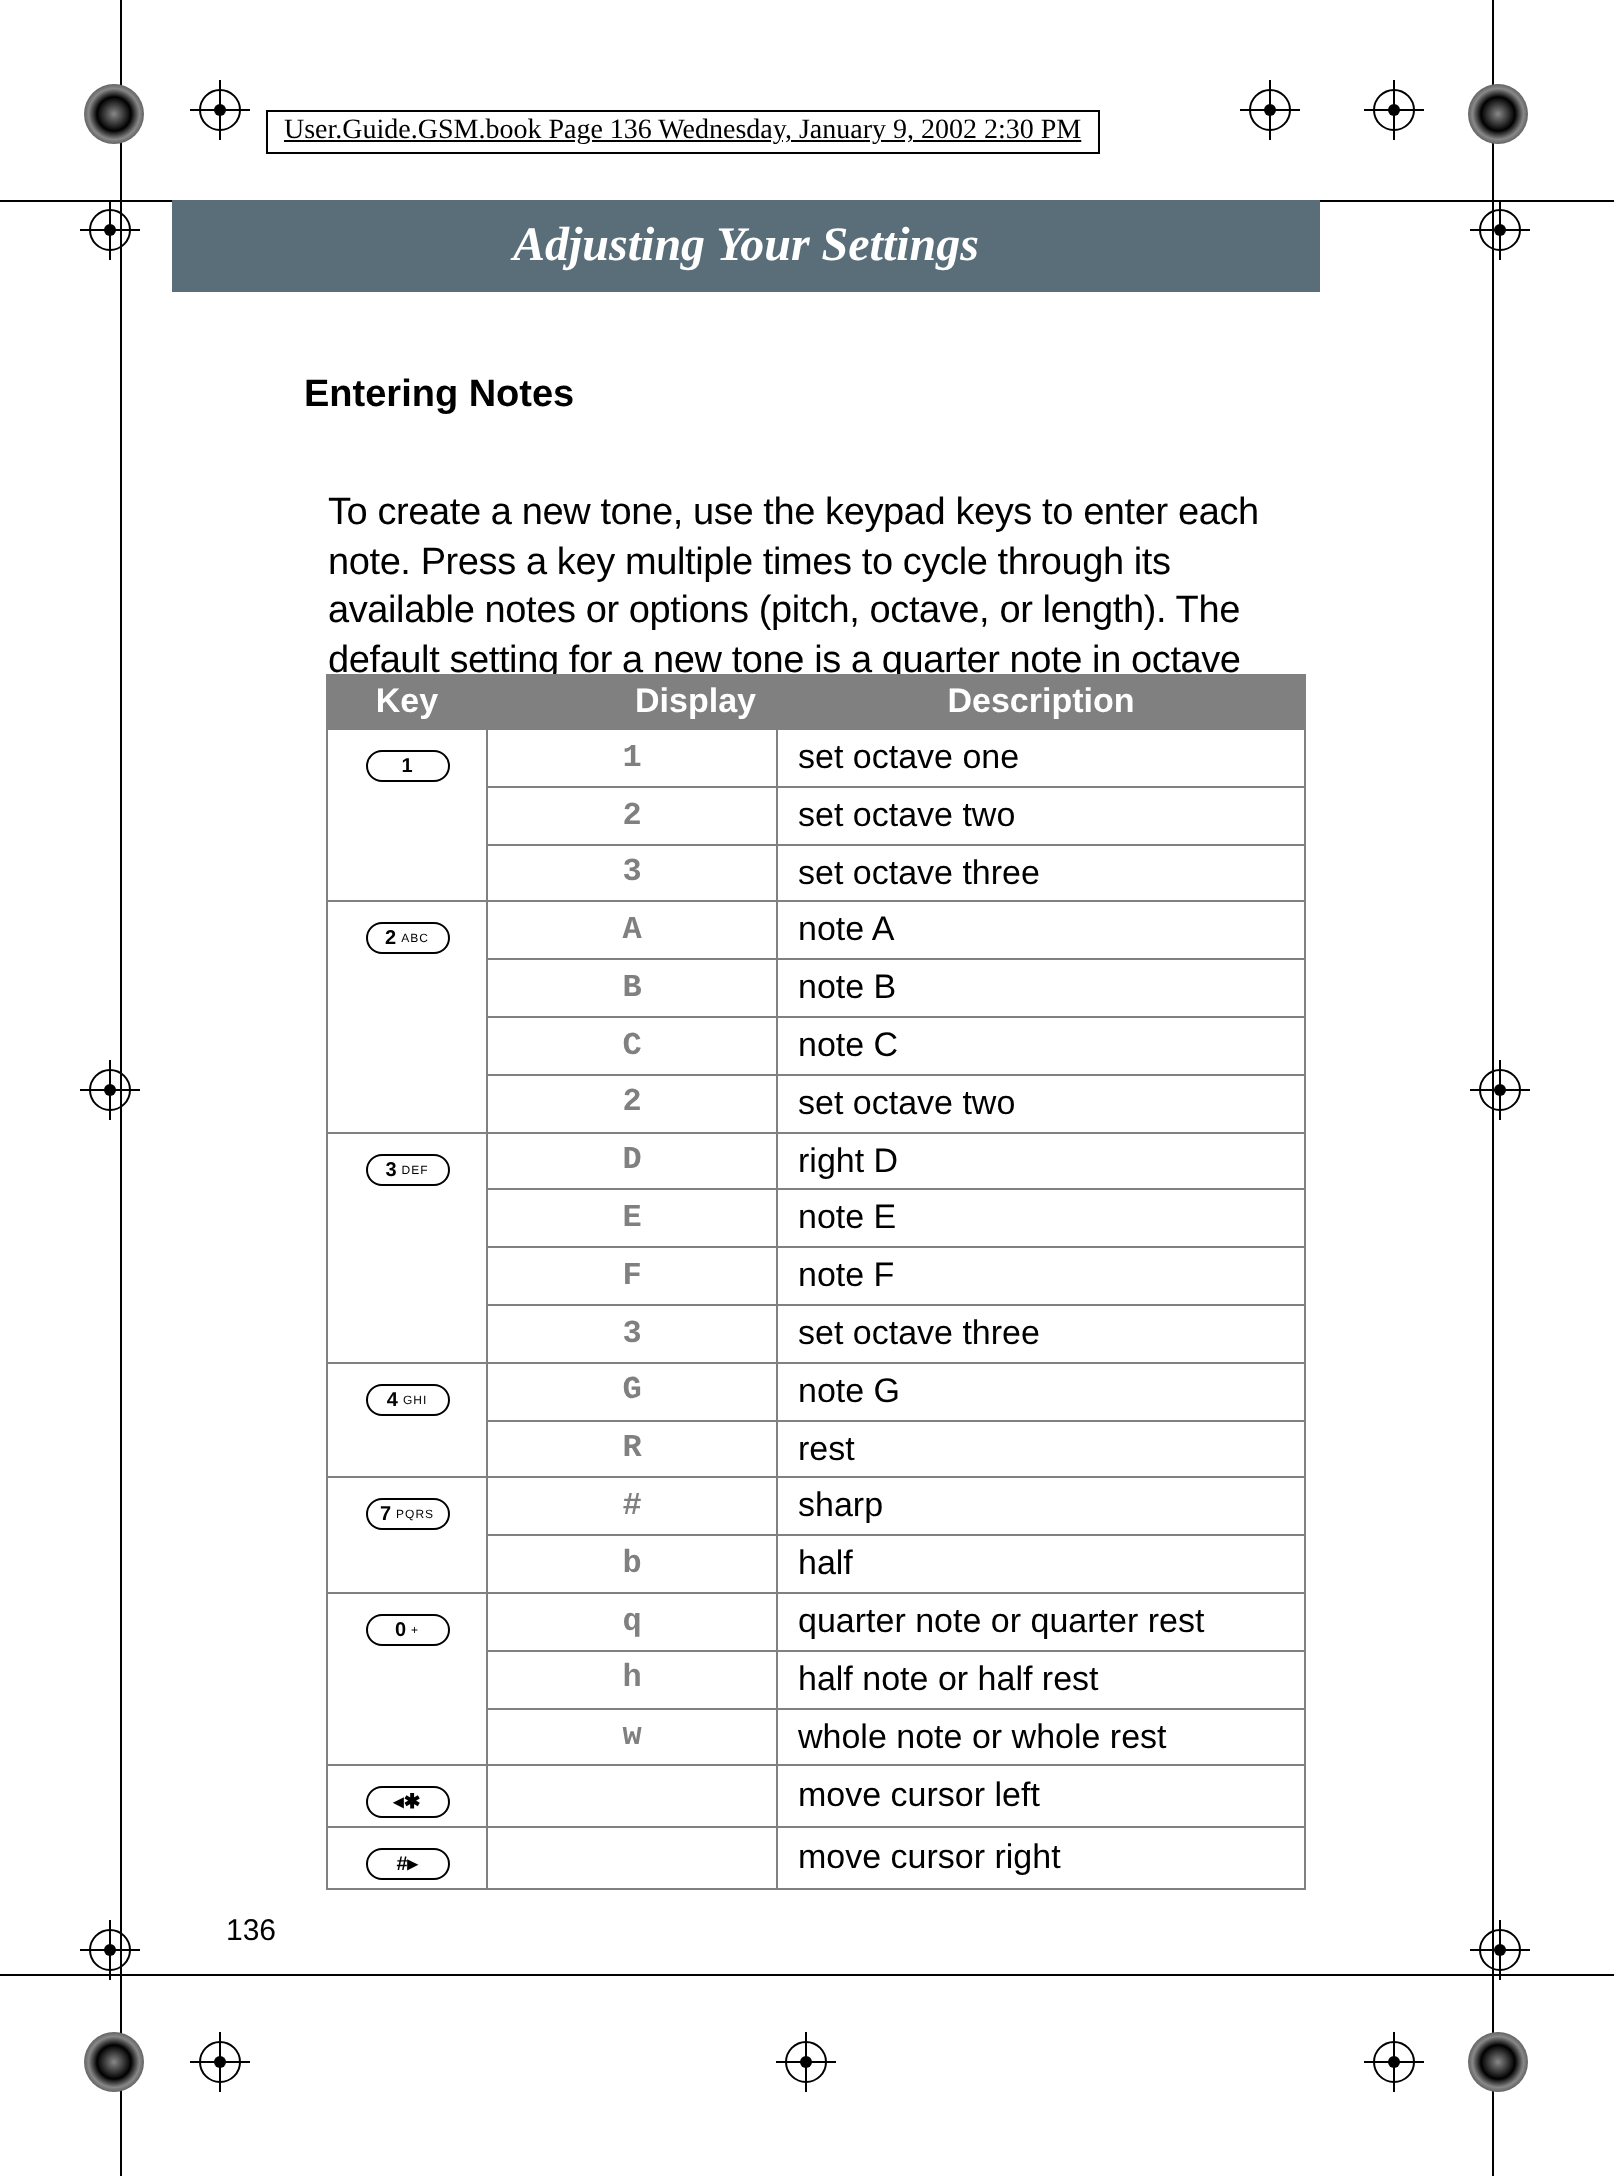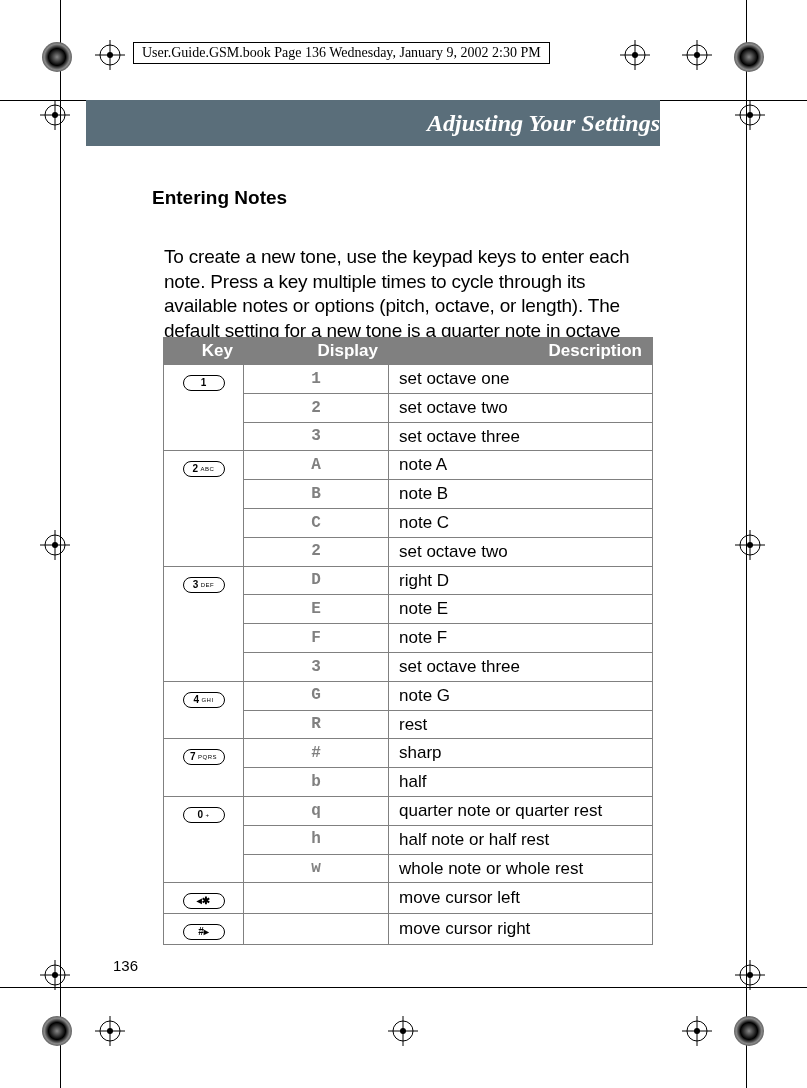--- a/index.html
+++ b/index.html
@@ -40,21 +40,21 @@
   }
   .chapter-bar {
     position: absolute;
     background: #5a6e7a;
     color: #fff;
     font-style: italic;
     font-weight: bold;
     font-size: 24px;
     display: flex;
     align-items: center;
-    justify-content: flex-end;
+    justify-content: center;
     font-family: Georgia, "Times New Roman", serif;
   }
   .section-title {
     position: absolute;
     font-weight: bold;
     font-size: 19px;
     font-family: Arial, sans-serif;
   }
   .body-text {
     position: absolute;
@@ -66,21 +66,21 @@
   }
   table.data {
     position: absolute;
     border-collapse: collapse;
     font-size: 17px;
   }
   table.data th {
     background: #808080;
     color: #fff;
     font-weight: bold;
-    text-align: right;
+    text-align: center;
     padding: 3px 10px;
     border: 1px solid #808080;
     font-family: Arial, sans-serif;
   }
   table.data td {
     border: 1px solid #808080;
     padding: 2px 10px;
     vertical-align: middle;
     line-height: 1.4;
   }
@@ -198,21 +198,21 @@
     <line x1="0" y1="15" x2="30" y2="15" stroke="#000"></line>
     <line x1="15" y1="0" x2="15" y2="30" stroke="#000"></line>
   </svg>
 <svg style="position:absolute; left:682px; top:1016px;" width="30" height="30">
     <circle cx="15" cy="15" r="10" fill="none" stroke="#000"></circle>
     <circle cx="15" cy="15" r="3" fill="#000"></circle>
     <line x1="0" y1="15" x2="30" y2="15" stroke="#000"></line>
     <line x1="15" y1="0" x2="15" y2="30" stroke="#000"></line>
   </svg>
 
-<div class="header-box" style="left:133px; top:42px;">
+<div class="header-box" style="left:133px; top:55px;text-decoration:underline;">
   <span>User.Guide.GSM.book  Page 136  Wednesday, January 9, 2002  2:30 PM</span>
 </div>
 
 <div class="chapter-bar" style="left:86px; top:100px; width:574px; height:46px;">
   <span>Adjusting Your Settings</span>
 </div>
 
 <div class="section-title" style="left:140px; top:187px;margin-left:12px;">Entering Notes</div>
 
 <div class="body-text" style="left:164px; top:222px; width:490px;margin-top:23px;">To create a new tone, use the keypad keys to enter each note. Press a key multiple times to cycle through its available notes or options (pitch, octave, or length). The default setting for a new tone is a quarter note in octave two.</div>

